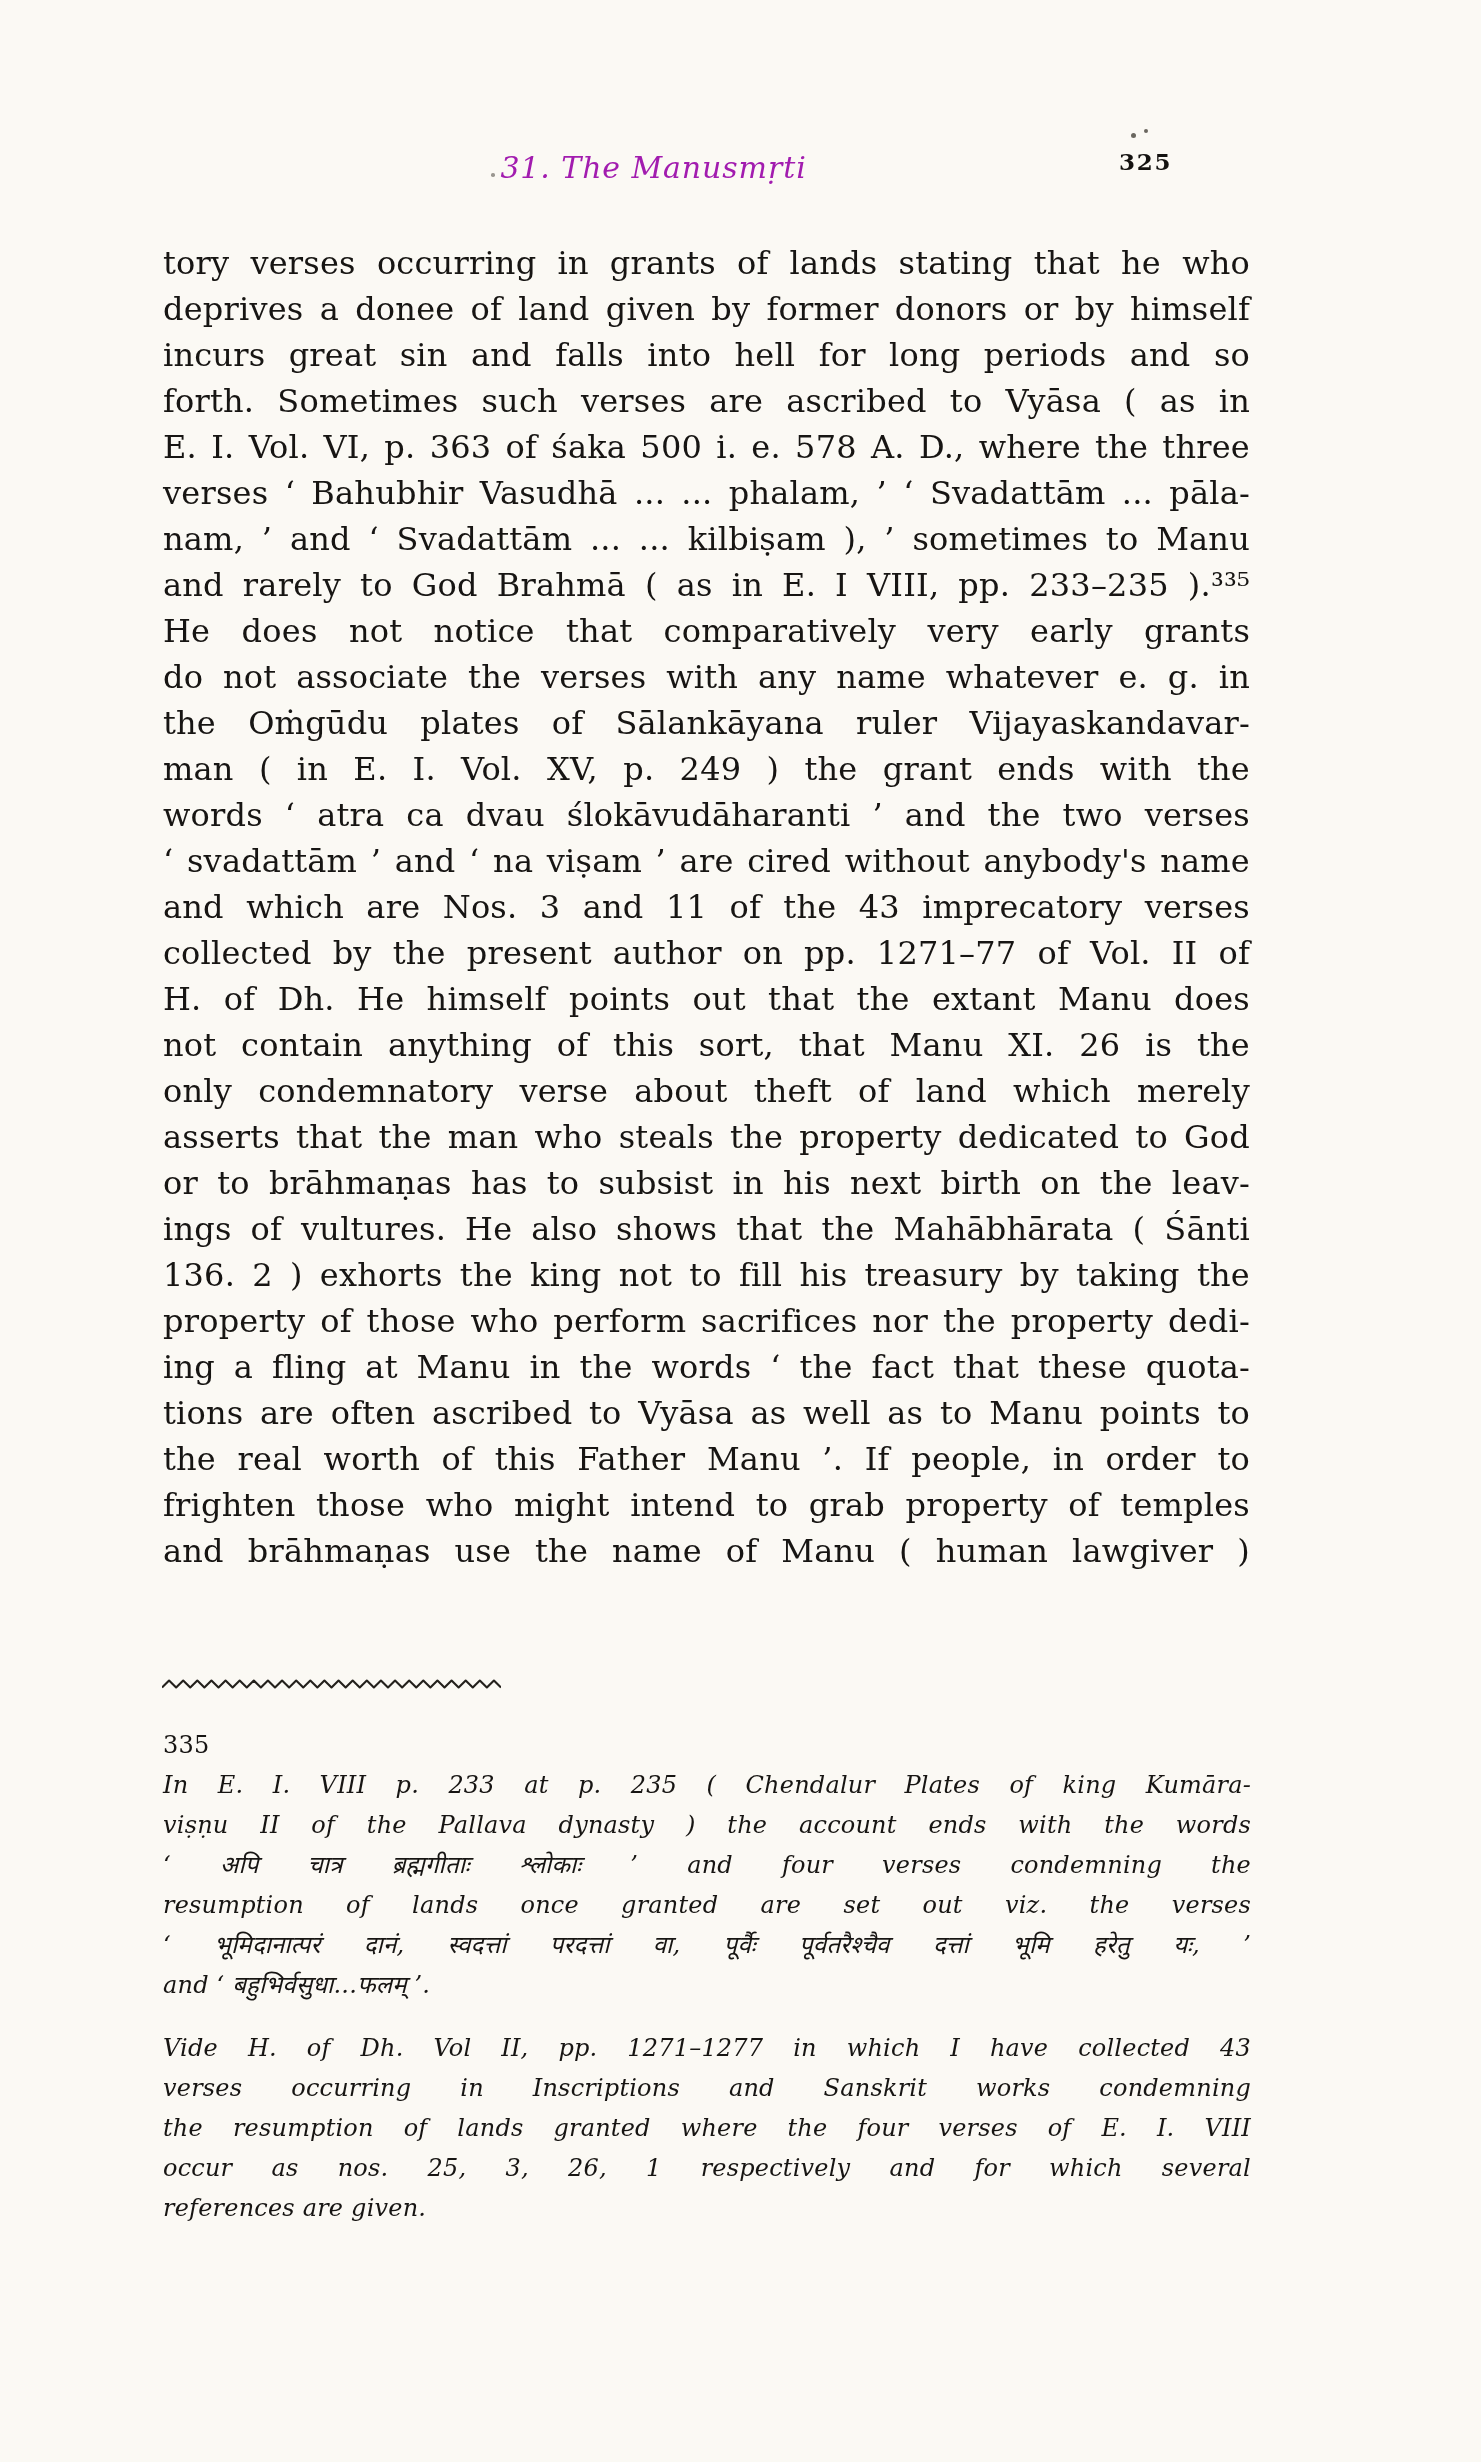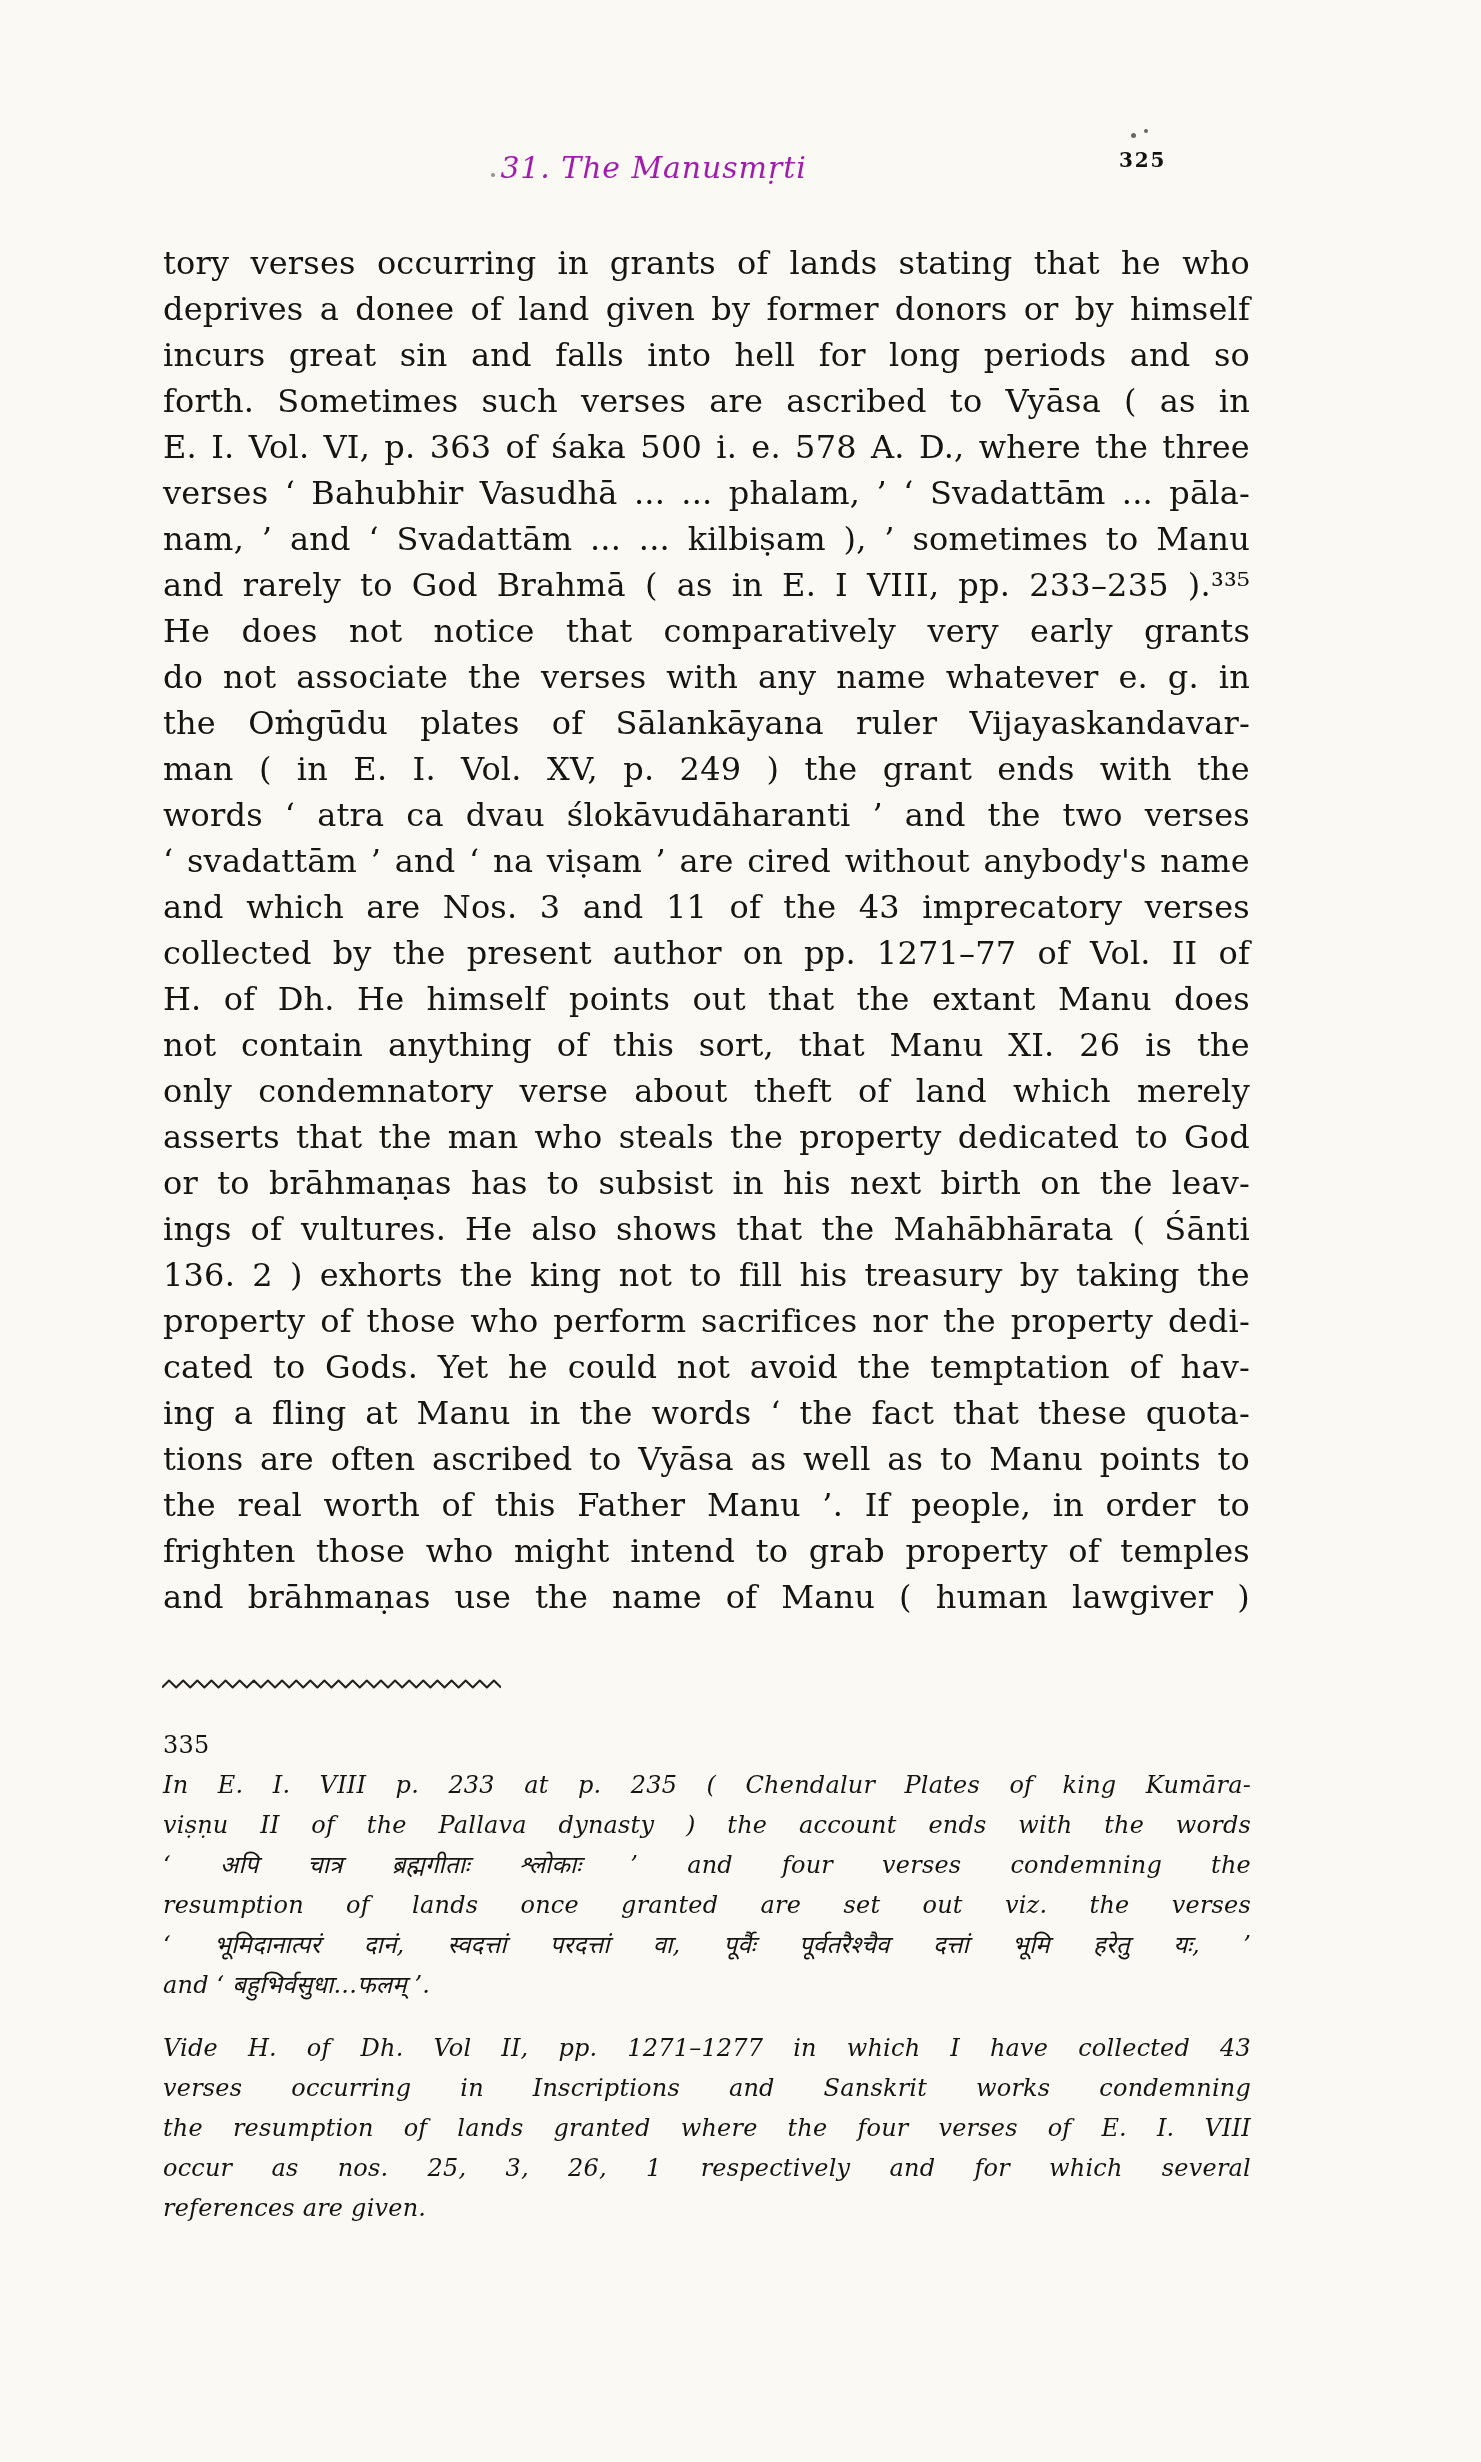--- a/index.html
+++ b/index.html
@@ -31,21 +31,21 @@
     text-align: center;
     font-style: italic;
     font-size: 30px;
     letter-spacing: 0.9px;
     color: #a21caf;
   }
   .page-number {
     position: absolute;
     left: 956px;
     top: -1.8px;
-    font-size: 20px;
+    font-size: 23px;
     font-weight: bold;
     letter-spacing: 1.8px;
     color: #141210;
   }
 
   
   .artifact-dot {
     position: absolute;
     border-radius: 50%;
     background: #3a352e;
@@ -148,21 +148,20 @@
       <div class="body-line">and which are Nos. 3 and 11 of the 43 imprecatory verses</div>
       <div class="body-line">collected by the present author on pp. 1271–77 of Vol. II of</div>
       <div class="body-line">H. of Dh. He himself points out that the extant Manu does</div>
       <div class="body-line">not contain anything of this sort, that Manu XI. 26 is the</div>
       <div class="body-line">only condemnatory verse about theft of land which merely</div>
       <div class="body-line">asserts that the man who steals the property dedicated to God</div>
       <div class="body-line">or to brāhmaṇas has to subsist in his next birth on the leav-</div>
       <div class="body-line">ings of vultures.  He also shows that the Mahābhārata ( Śānti</div>
       <div class="body-line">136. 2 ) exhorts the king not to fill his treasury by taking the</div>
       <div class="body-line">property of those who perform sacrifices nor the property dedi-</div>
-      <div class="body-line">cated to Gods.  Yet he could not avoid the temptation of hav-</div>
       <div class="body-line">ing a fling at Manu in the words ‘ the fact that these quota-</div>
       <div class="body-line">tions are often ascribed to Vyāsa as well as to Manu points to</div>
       <div class="body-line">the real worth of this Father Manu ’.  If people, in order to</div>
       <div class="body-line">frighten those who might intend to grab property of temples</div>
       <div class="body-line">and brāhmaṇas use the name of Manu ( human lawgiver )</div>
     </div>
 
   <svg class="footnote-divider" viewBox="0 0 384 16" preserveAspectRatio="none">
     <polyline points="0,12 8,4 16,12 24,4 32,12 40,4 48,12 56,4 64,12 72,4 80,12 88,4 96,12 104,4 112,12 120,4 128,12 136,4 144,12 152,4 160,12 168,4 176,12 184,4 192,12 200,4 208,12 216,4 224,12 232,4 240,12 248,4 256,12 264,4 272,12 280,4 288,12 296,4 304,12 312,4 320,12 328,4 336,12 344,4 352,12 360,4 368,12 376,4 384,12"></polyline>
   </svg>

